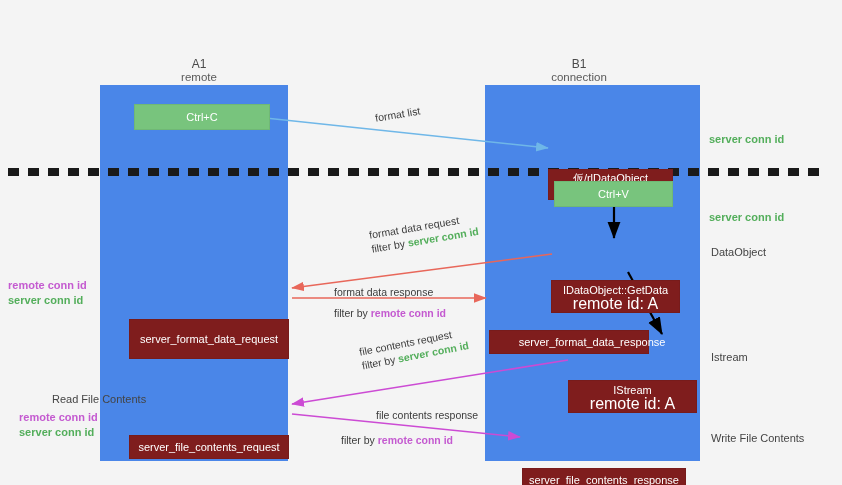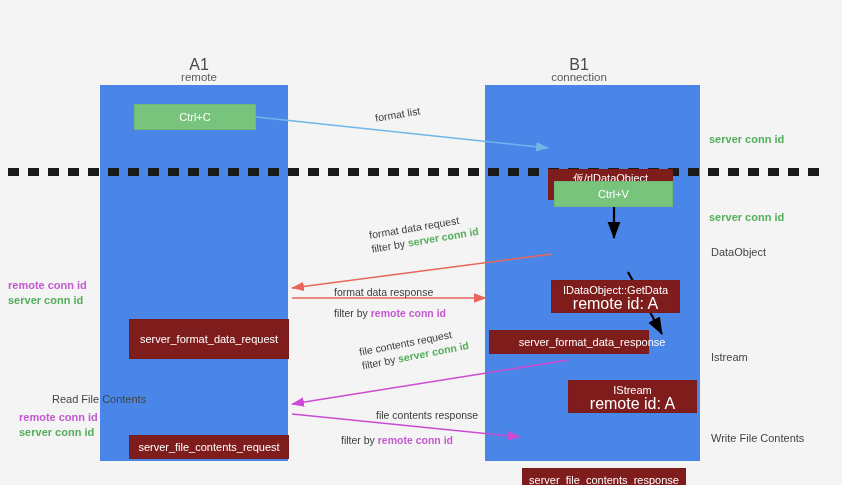--- a/index.html
+++ b/index.html
@@ -18,21 +18,21 @@
   #title{
     left:0;top:10px;width:842px;
     text-align:center;
     font-size:15px;color:#3c3c3c;line-height:20px;
   }
 
   
   .lane-head{
     text-align:center;font-size:11.5px;color:#5a5a5a;line-height:13px;
   }
-  .lane-head .big{font-size:16px;color:#4a4a4a;}
+  .lane-head .big{font-size:12px;color:#4a4a4a;}
 
   
   .lane{
     background:#4a86e8;
   }
 
   
   .box{
     box-sizing:border-box;
     display:flex;flex-direction:column;
@@ -103,21 +103,21 @@
 
     <line x1="292" y1="298" x2="486" y2="298" stroke="#e8675a" stroke-width="1.6" marker-end="url(#ah-red)"></line>
 
     <line x1="568" y1="360" x2="292" y2="404" stroke="#cc4bd4" stroke-width="1.6" marker-end="url(#ah-mag)"></line>
 
     <line x1="292" y1="414" x2="520" y2="437" stroke="#cc4bd4" stroke-width="1.6" marker-end="url(#ah-mag)"></line>
 
     <line x1="8" y1="172" x2="826" y2="172" stroke="#1a1a1a" stroke-width="8" stroke-dasharray="11 9" stroke-linecap="butt"></line>
   </svg>
 
-  <div class="abs box green" style="left:134px;top:104px;width:122px;height:26px;">
+  <div class="abs box green" style="left:134px;top:104px;width:136px;height:26px;">
     <div>Ctrl+C</div>
   </div>
 
   <div class="abs box orange" style="left:548px;top:127px;width:125px;height:31px;">
     <div>仮/rlDataObject</div>
     <div class="l2">remote id: A</div>
   </div>
 
   <div class="abs box green" style="left:554px;top:181px;width:119px;height:26px;">
     <div>Ctrl+V</div>

